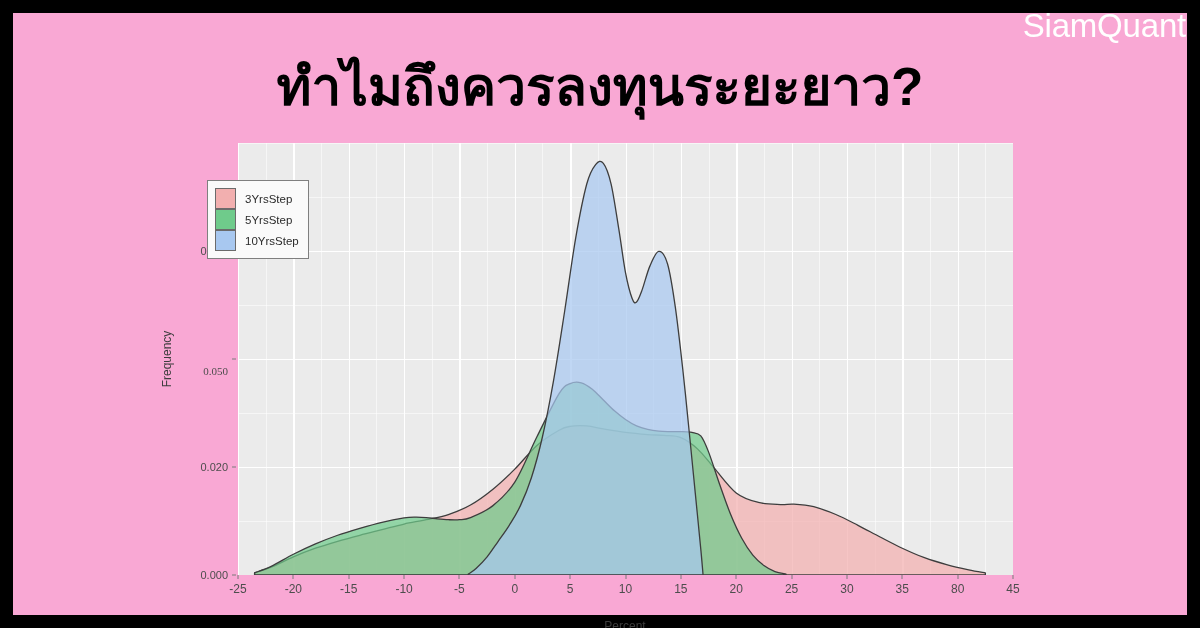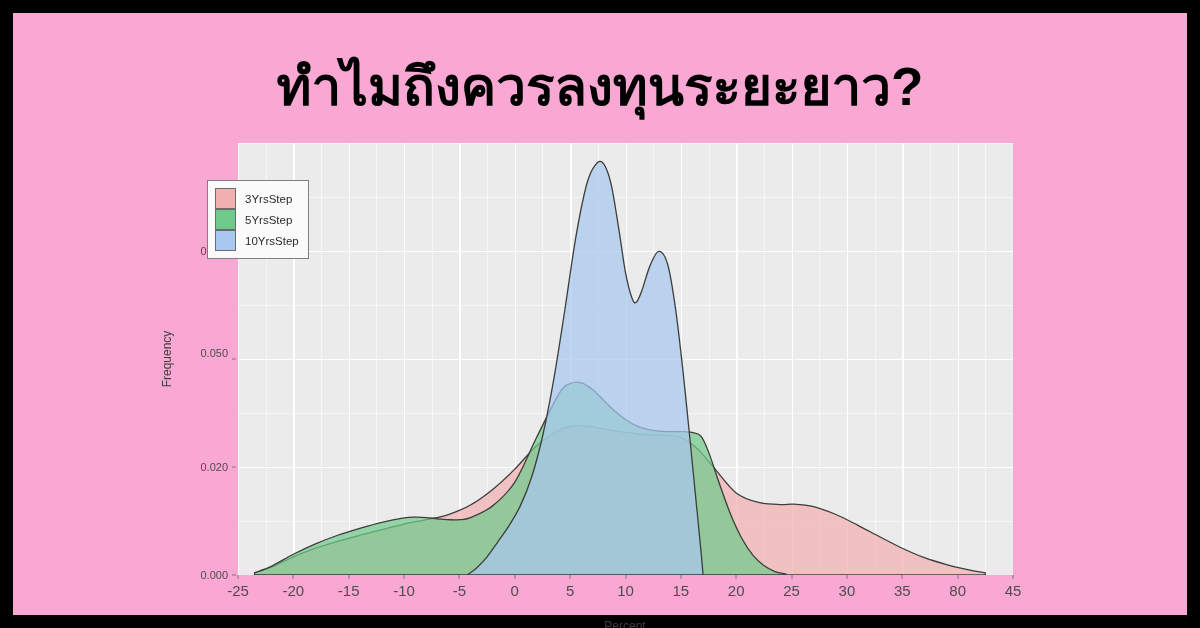--- a/index.html
+++ b/index.html
@@ -91,21 +91,21 @@
   .ytick-mark {
     position: absolute;
     width: 4px; height: 1px;
     background: #7a7a7a;
     transform: translateY(-50%);
   }
   .xtick {
     position: absolute;
     top: 452px;
     transform: translateX(-50%);
-    font-size: 15px;
+    font-size: 12px;
     color: #4d4d4d;
     white-space: nowrap;
     font-family: "Liberation Sans", sans-serif;
   }
   .xtick-mark {
     position: absolute;
     top: 445px;
     width: 1px; height: 4px;
     background: #7a7a7a;
     transform: translateX(-50%);
@@ -216,21 +216,21 @@
               <path d="M 230.29 431.14 C 231.58 430.20, 234.90 428.40, 238.04 425.52 C 241.17 422.64, 245.42 418.39, 249.11 413.86 C 252.80 409.32, 256.49 403.56, 260.18 398.30 C 263.87 393.05, 267.56 388.22, 271.25 382.32 C 274.94 376.42, 278.63 370.80, 282.32 362.88 C 286.01 354.96, 289.70 346.32, 293.39 334.80 C 297.08 323.28, 300.77 309.96, 304.46 293.76 C 308.15 277.56, 311.85 258.48, 315.54 237.60 C 319.23 216.72, 322.92 192.24, 326.61 168.48 C 330.30 144.72, 333.99 116.28, 337.68 95.04 C 341.37 73.80, 345.43 53.28, 348.75 41.04 C 352.07 28.80, 354.84 25.06, 357.61 21.60 C 360.38 18.14, 362.77 17.06, 365.36 20.30 C 367.94 23.54, 370.52 30.02, 373.11 41.04 C 375.69 52.06, 378.46 71.64, 380.86 86.40 C 383.26 101.16, 385.29 118.08, 387.50 129.60 C 389.71 141.12, 392.30 150.62, 394.14 155.52 C 395.99 160.42, 396.91 160.42, 398.57 158.98 C 400.23 157.54, 401.89 152.86, 404.11 146.88 C 406.32 140.90, 409.09 129.53, 411.86 123.12 C 414.63 116.71, 417.76 108.79, 420.71 108.43 C 423.67 108.07, 426.80 111.67, 429.57 120.96 C 432.34 130.25, 434.74 146.16, 437.32 164.16 C 439.90 182.16, 442.67 207.36, 445.07 228.96 C 447.47 250.56, 449.68 273.60, 451.71 293.76 C 453.74 313.92, 455.40 331.20, 457.25 349.92 C 459.10 368.64, 461.49 392.54, 462.79 406.08 C 464.08 419.62, 464.63 426.96, 465.00 431.14 L 465.00 432.00 L 230.29 432.00 Z" fill="none" stroke="#3d3d3d" stroke-width="1.3" stroke-linejoin="round"></path>
             </g>
           </svg>
       </div>
 
       <div id="axes-y">
           <div class="ytick" style="top: 445px;">0.000</div>
           <div class="ytick-mark" style="top: 445px; left: 59px;"></div>
           <div class="ytick" style="top: 337px;">0.020</div>
           <div class="ytick-mark" style="top: 337px; left: 59px;"></div>
-          <div class="ytick" style="top: 223px;">0.050</div>
+          <div class="ytick" style="top: 241px; font-family: Liberation Serif, serif;">0.050</div>
           <div class="ytick-mark" style="top: 229px; left: 59px;"></div>
           <div class="ytick" style="top: 121px;">0.075</div>
           <div class="ytick-mark" style="top: 121px; left: 59px;"></div>
         </div>
       <div id="axes-x">
           <div class="xtick" style="left: 65px;">-25</div>
           <div class="xtick-mark" style="left: 65px;"></div>
           <div class="xtick" style="left: 120.357px;">-20</div>
           <div class="xtick-mark" style="left: 120.357px;"></div>
           <div class="xtick" style="left: 175.714px;">-15</div>
@@ -276,14 +276,17 @@
           <div class="legend-row">
             <span class="legend-swatch" style="background: rgb(168, 200, 240);"></span>
             <span class="legend-label">10YrsStep</span>
           </div>
         </div>
 
     </div>
 
   </div>
 
+  <div id="brand">
+    <span class="logo-text">SiamQuant</span>
+  </div>
 
 </div>
 
 </body></html>

